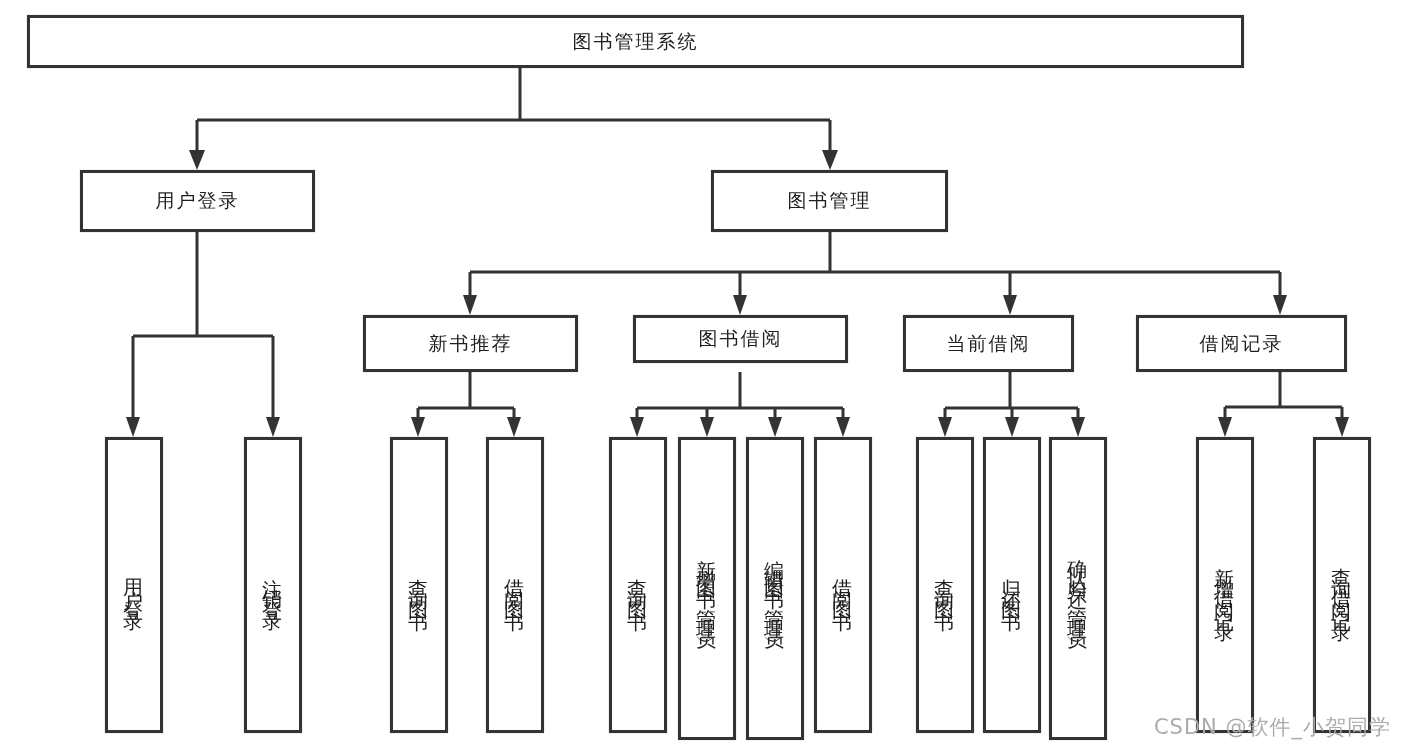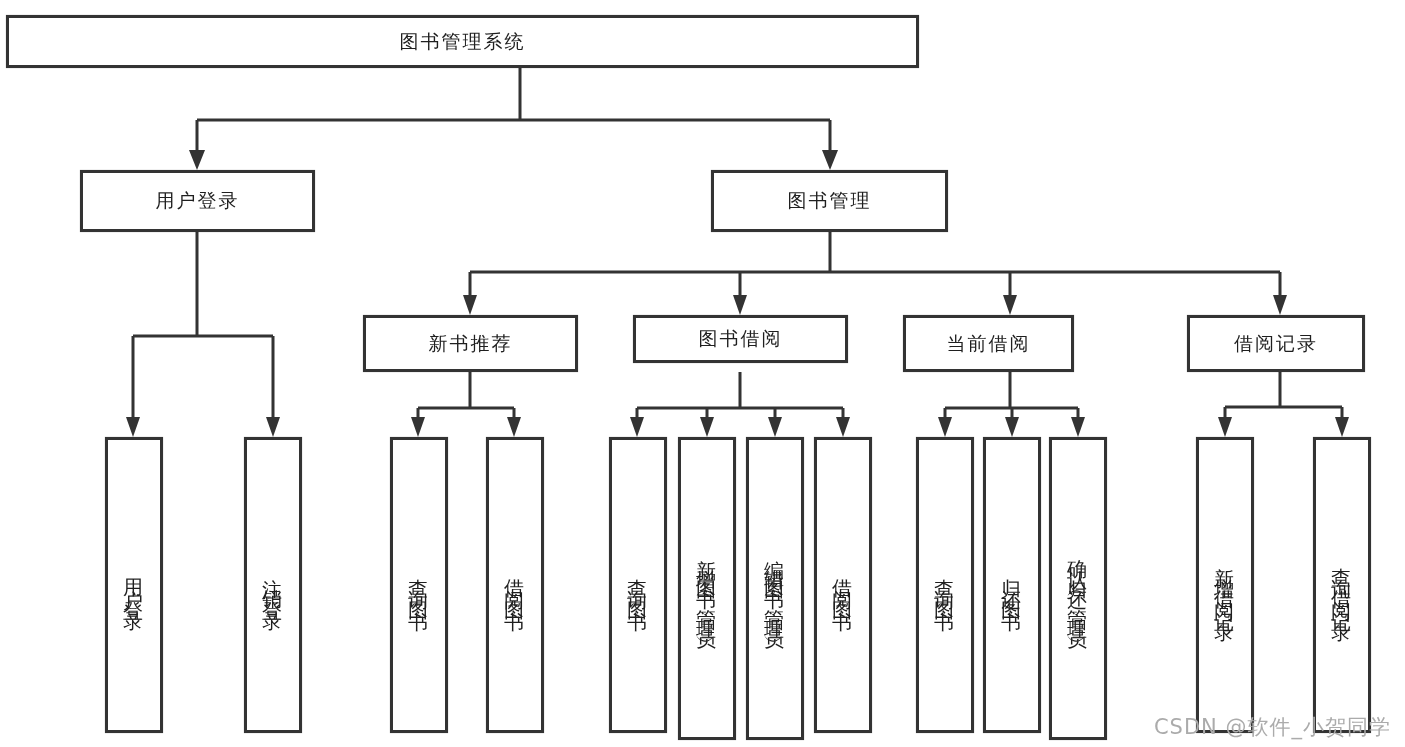--- a/index.html
+++ b/index.html
@@ -42,27 +42,27 @@
   .leaf span {
     writing-mode: vertical-rl;
     font-size: 20px;
     letter-spacing: 11px;
     color: #1f1f1f;
   }
   .leaf.long span {
     letter-spacing: 10px;
   }
   
-  .n-root      { left: 6px;   top: 15px;  width: 913px; height: 53px; text-align: right; }
+  .n-root      { left: 27px;   top: 15px;  width: 1217px; height: 53px; text-align: right; }
   .n-login     { left: 80px;   top: 170px; width: 235px;  height: 62px; }
   .n-mgmt      { left: 711px;  top: 170px; width: 237px;  height: 62px; }
   .n-rec       { left: 363px;  top: 315px; width: 215px;  height: 57px; }
   .n-borrow    { left: 633px;  top: 315px; width: 215px;  height: 48px; }
   .n-current   { left: 903px;  top: 315px; width: 171px;  height: 57px; }
-  .n-records   { left: 1187px; top: 315px; width: 178px;  height: 57px; }
+  .n-records   { left: 1136px; top: 315px; width: 211px;  height: 57px; }
   .lf   { top: 437px; width: 58px; height: 296px; }
   .lf-a1 { left: 105px; }
   .lf-a2 { left: 244px; }
   .lf-b1 { left: 390px; }
   .lf-b2 { left: 486px; }
   .lf-c1 { left: 609px; }
   .lf-c2 { left: 678px; height: 303px; }
   .lf-c3 { left: 746px; height: 303px; }
   .lf-c4 { left: 814px; }
   .lf-d1 { left: 916px; }

